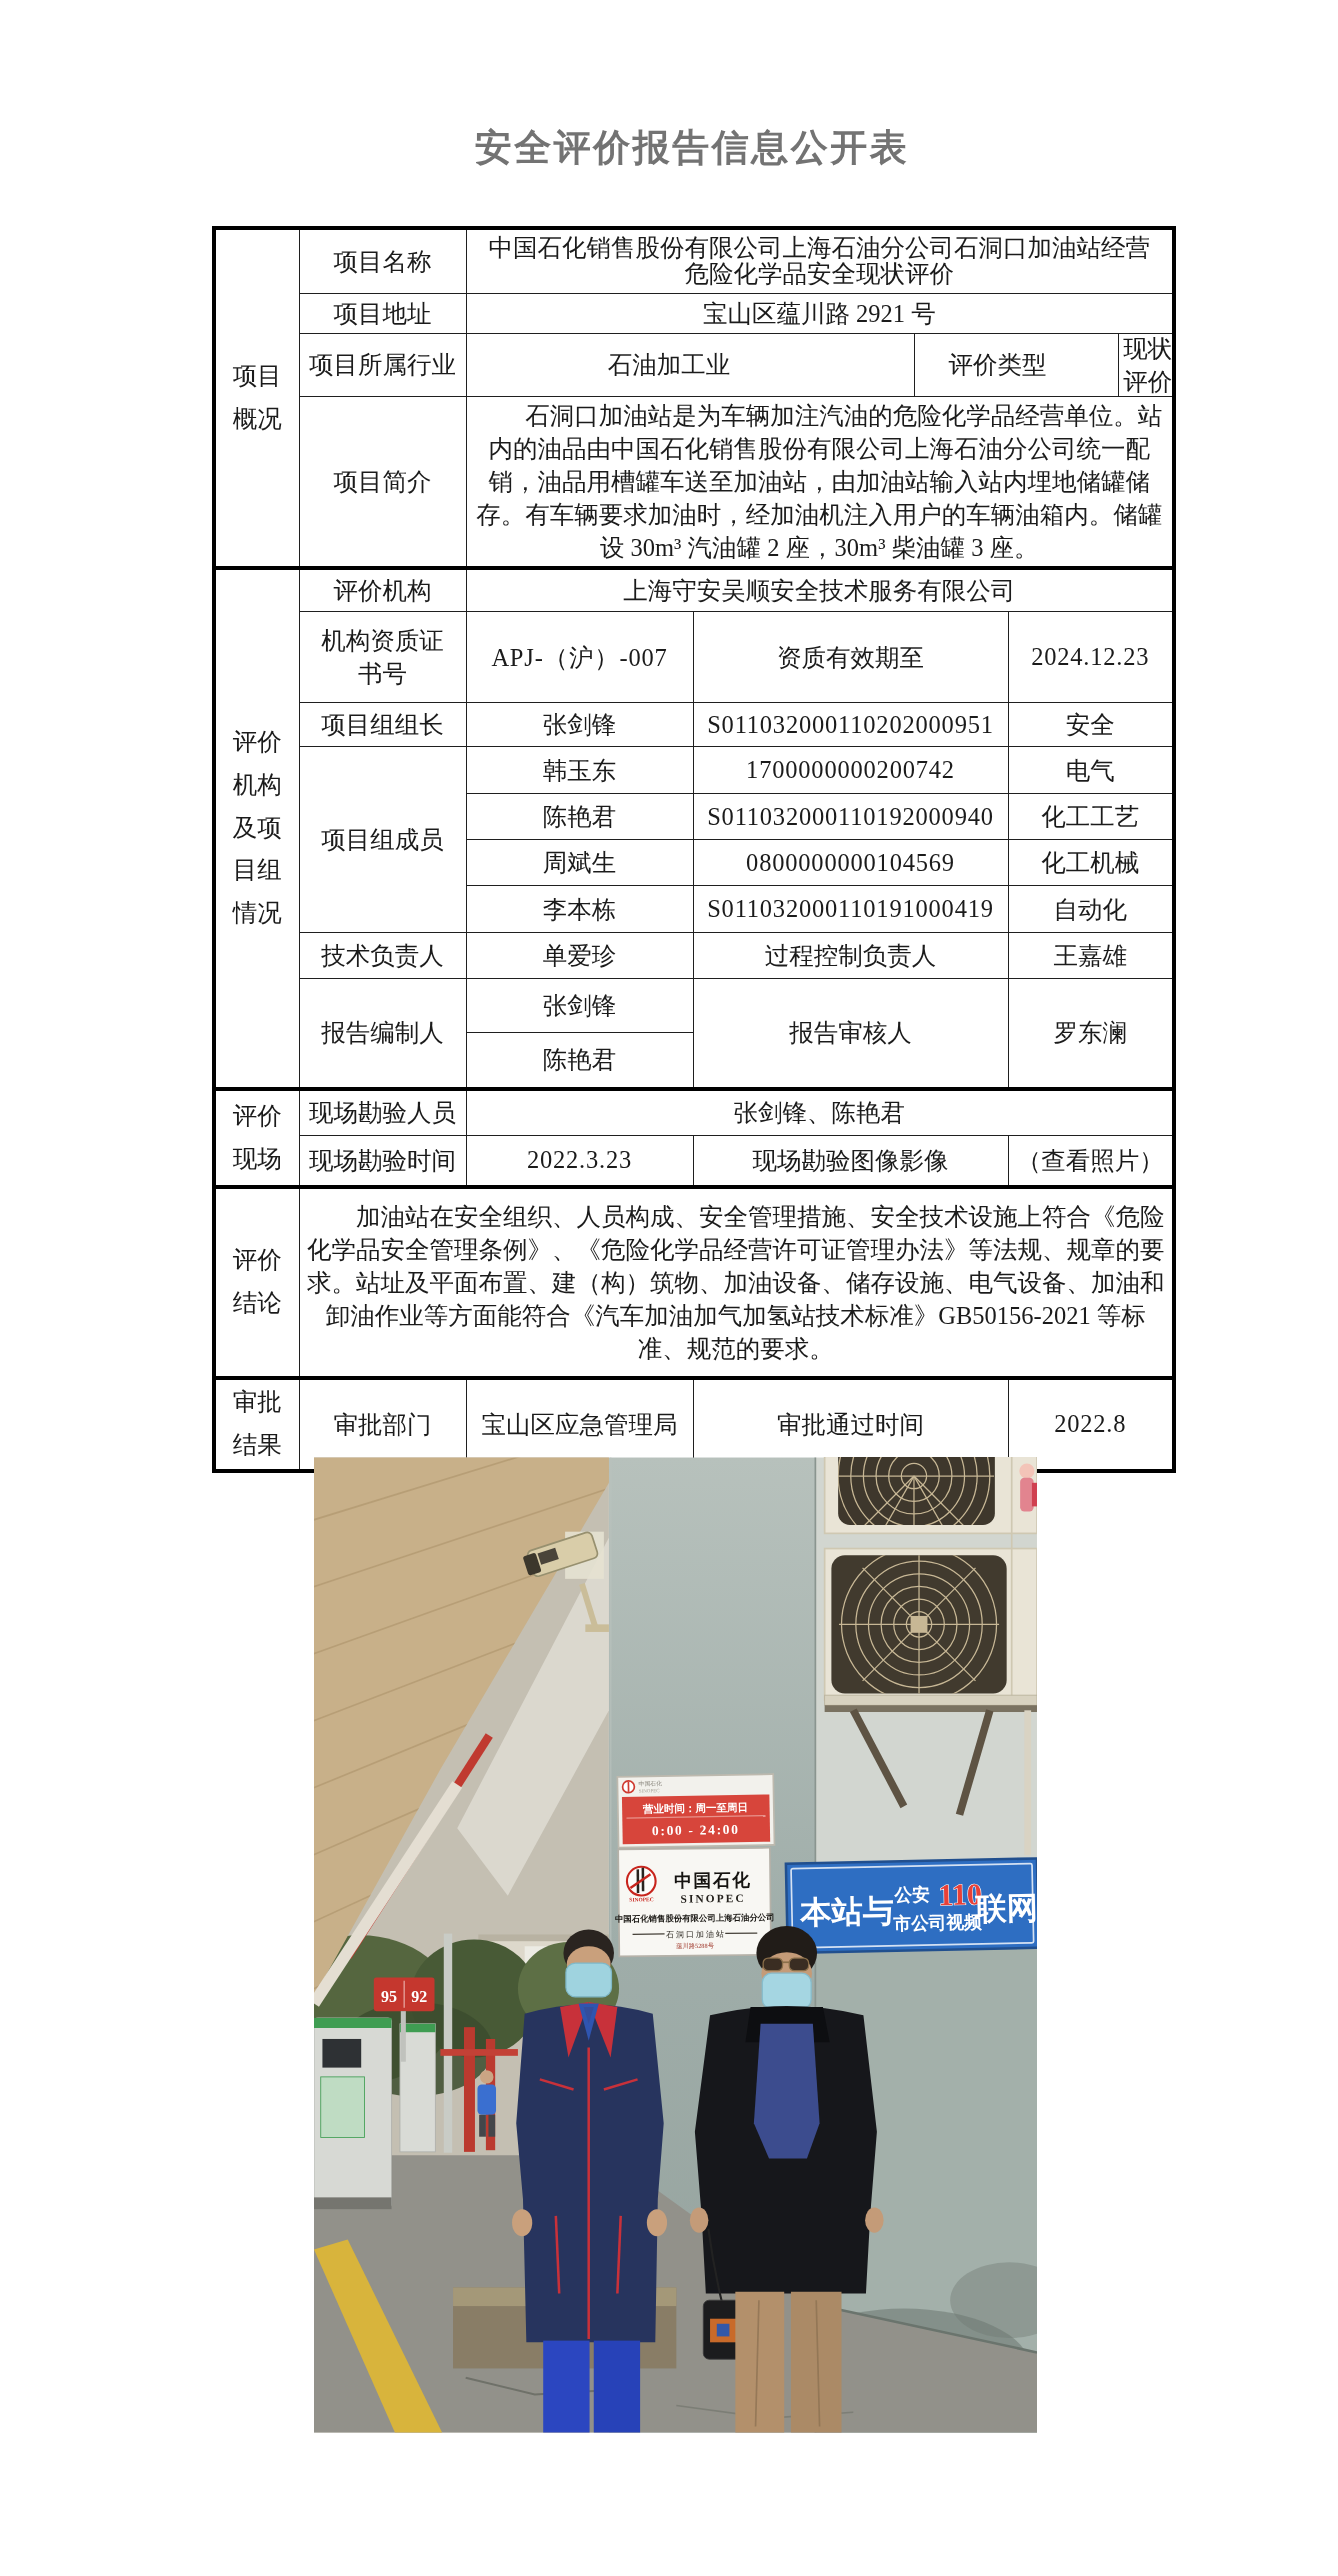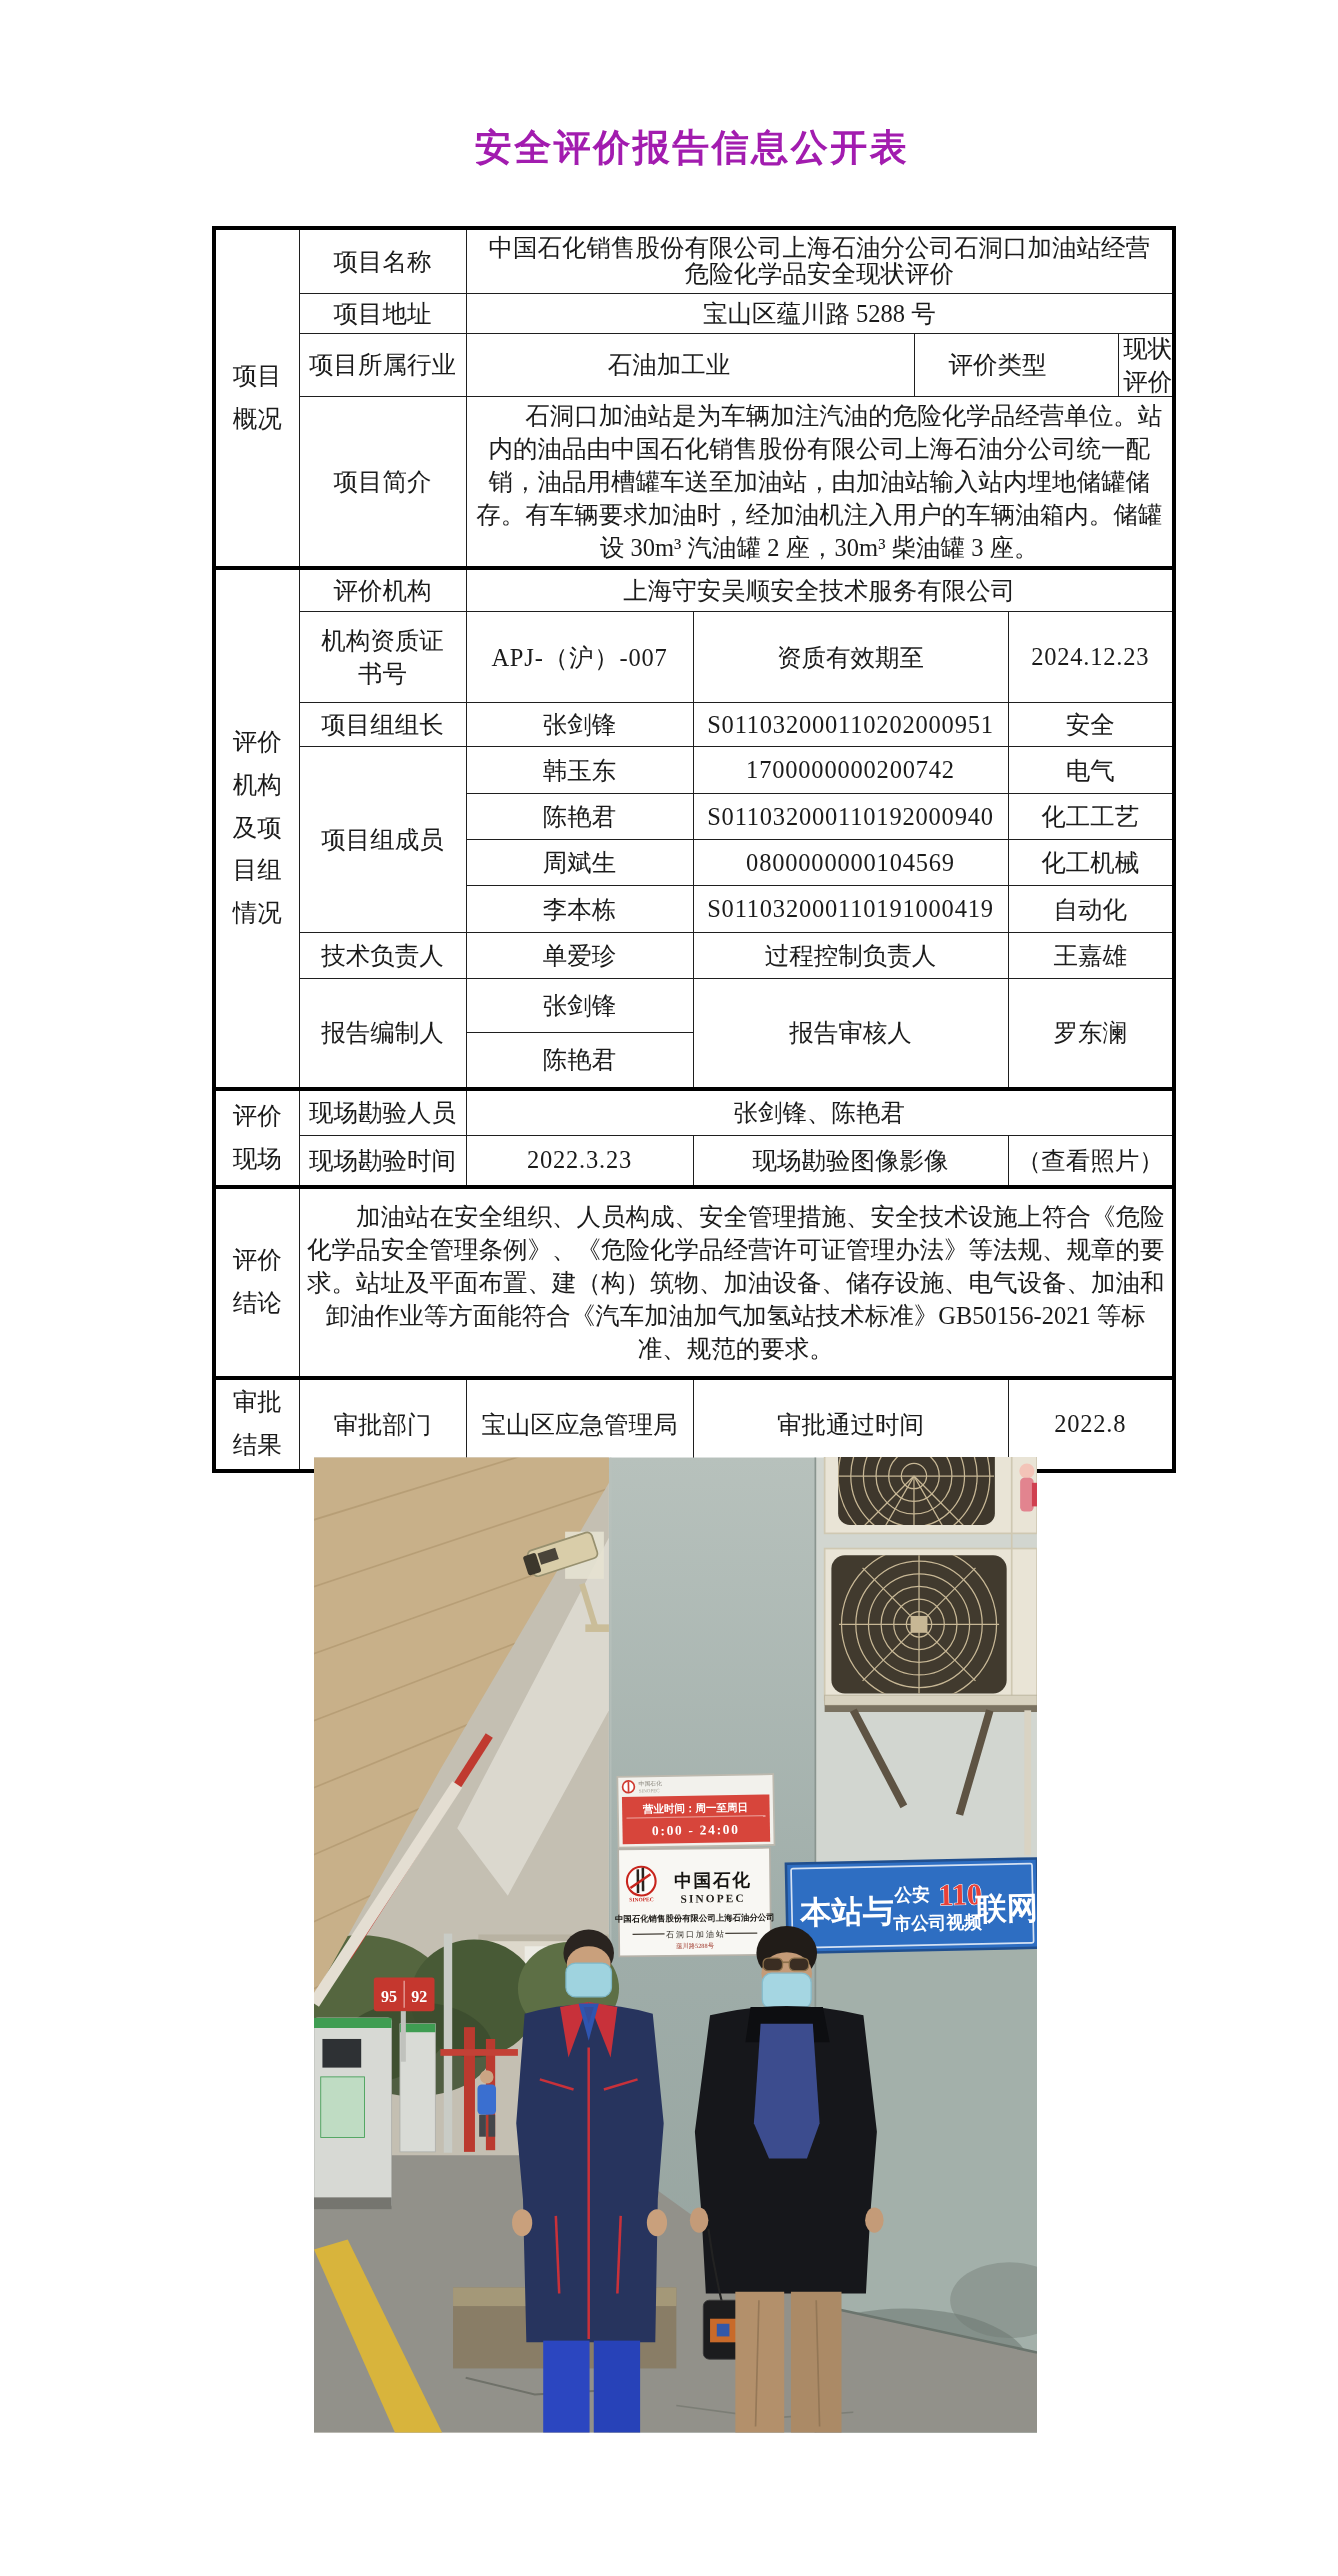--- a/index.html
+++ b/index.html
@@ -1,20 +1,20 @@
 <!DOCTYPE html>
 <html style="font-size:13.5px"><head>
 <meta charset="utf-8">
 <style>
   html,body{margin:0;padding:0;background:#ffffff;}
   .page{position:relative;width:1338px;height:2576px;background:#fff;overflow:hidden;
         font-family:"Liberation Serif","DejaVu Serif",serif;color:#151515;}
   .title{position:absolute;left:212px;top:123px;width:960px;text-align:center;
          font-family:"Liberation Sans","DejaVu Sans",sans-serif;
-         font-weight:bold;font-size:37px;letter-spacing:2.5px;color:#a21caf;}
+         font-weight:bold;font-size:37px;letter-spacing:2.5px;color:#737373;}
   table.main{position:absolute;left:212px;top:226px;width:960px;
              border-collapse:collapse;table-layout:fixed;border:4.2px solid #000;}
   table.main td{border:1.7px solid #1f1f1f;vertical-align:middle;text-align:center;
                 font-size:24.5px;color:#1b1b1b;padding:1.7px 5px;overflow:hidden;}
   tr.section td{border-top:4.2px solid #000;}
   td.sec{padding:0;}
   td.sec .stack{display:inline-block;width:2em;word-break:break-all;line-height:1.75;}
   td.par{ text-align:justify;line-height:33px;padding:6.7px 11.8px;}
   td.par .ind{display:block;text-indent:2em;}
   td.num{font-size:23.6px;letter-spacing:0.8px;}
@@ -43,21 +43,21 @@
       </colgroup>
 
     <tbody>
         <tr style="height:65px;">
       <td class="sec" rowspan="4"><span class="stack">项目概况</span></td>
       <td>项目名称</td>
       <td colspan="3" style="line-height:26px;padding:0 15px;">中国石化销售股份有限公司上海石油分公司石洞口加油站经营危险化学品安全现状评价</td>
     </tr>
     <tr style="height:40px;">
       <td>项目地址</td>
-      <td colspan="3">宝山区蕴川路 5288 号</td>
+      <td colspan="3">宝山区蕴川路 2921 号</td>
     </tr>
     <tr style="height:40px;">
       <td>项目所属行业</td>
       <td colspan="3" style="padding:0;">
         <div class="r3wrap">
           <div class="r3a">石油加工业</div>
           <div class="r3b">评价类型</div>
           <div class="r3c">现状评价</div>
         </div>
       </td>

